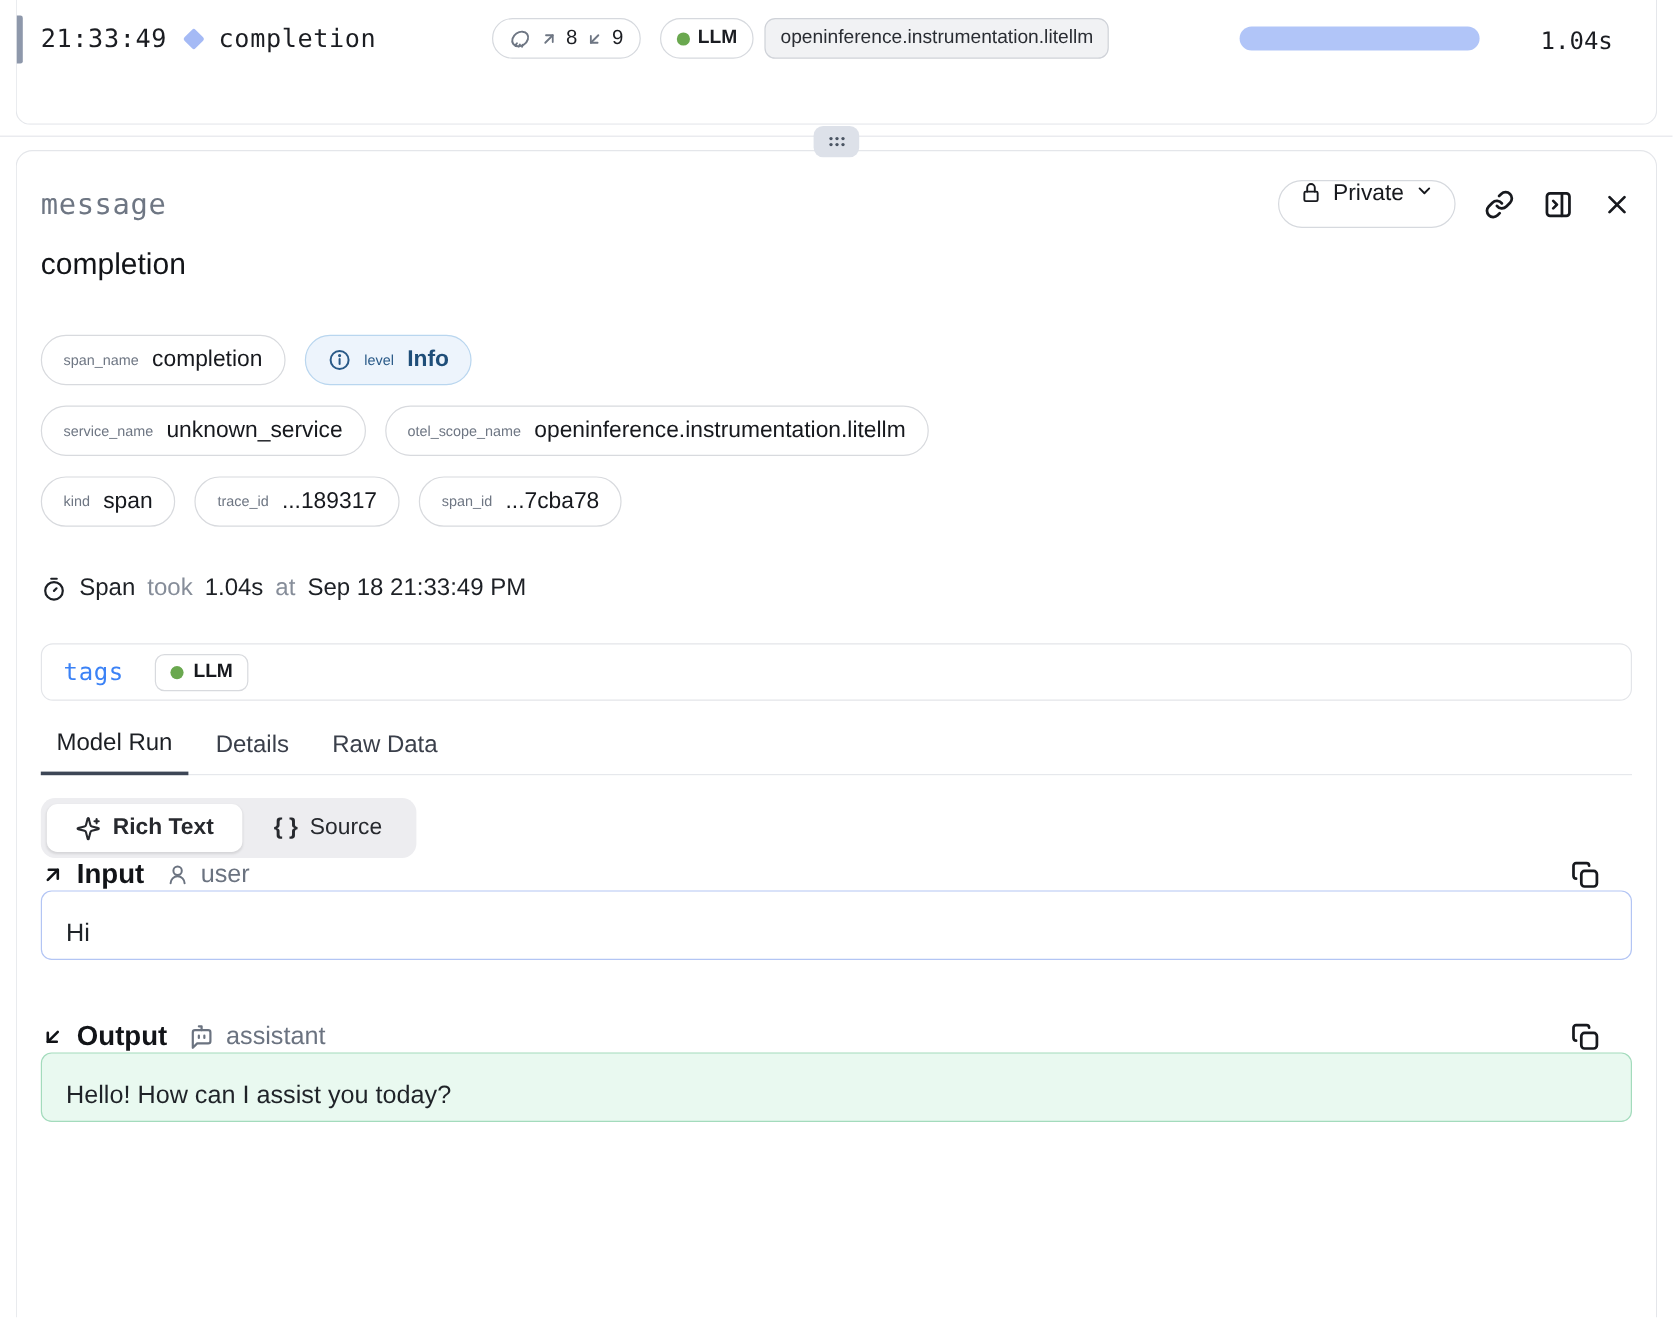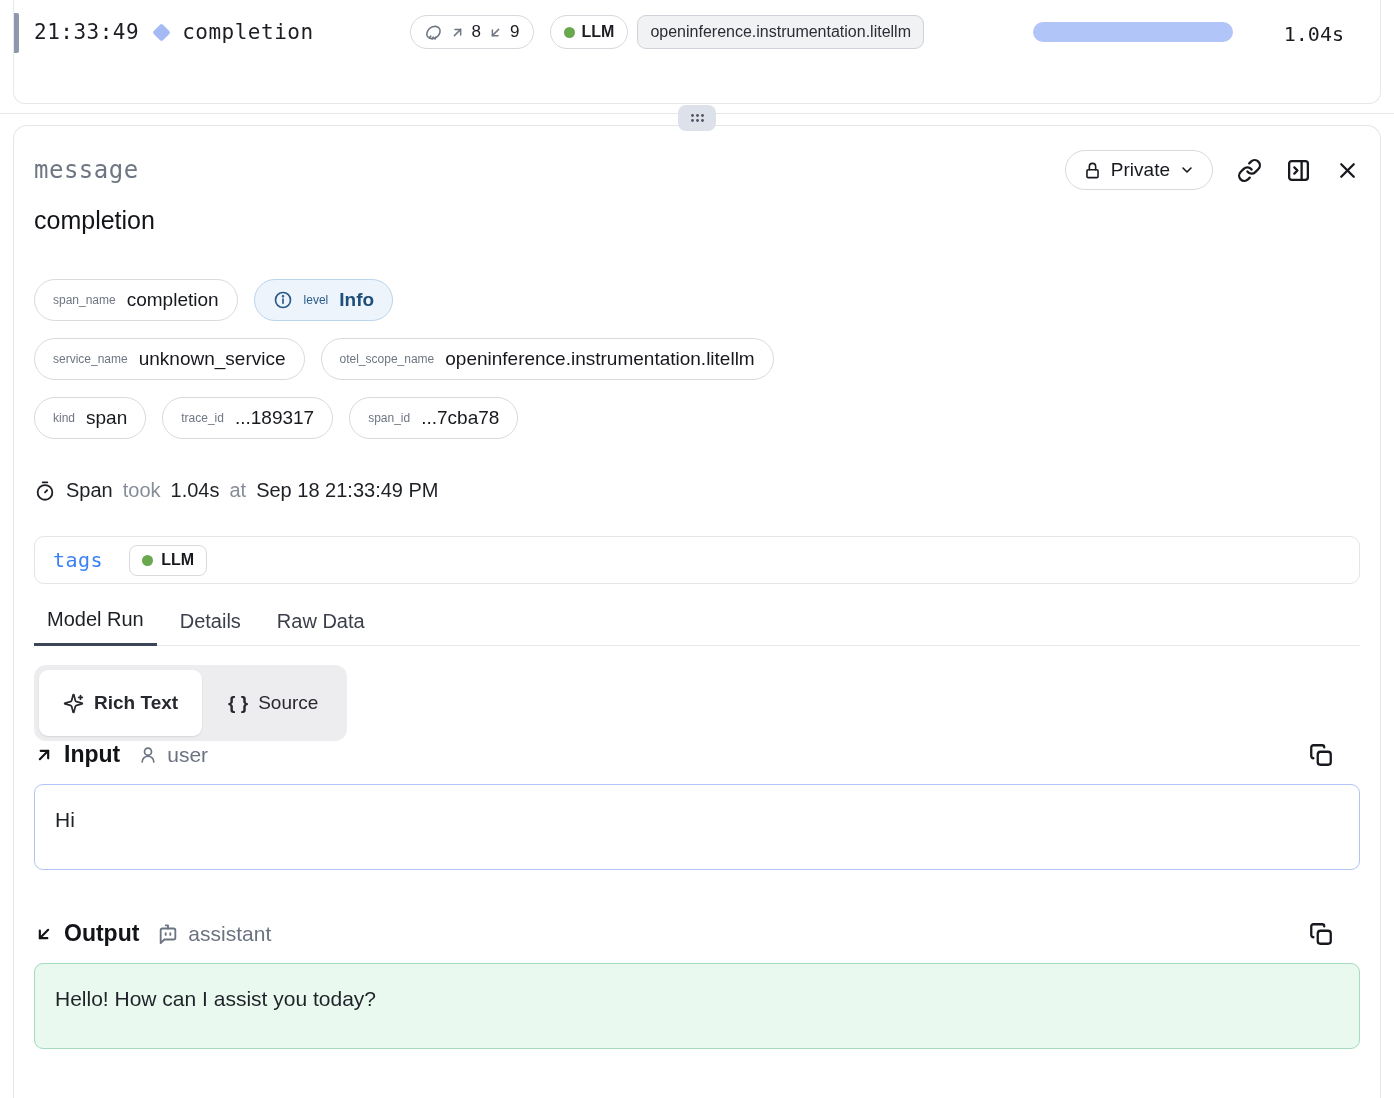--- a/index.html
+++ b/index.html
@@ -43,21 +43,21 @@
   
   .panel {
     margin:0 13px; height:988px; background:#fff;
     border:1px solid #e4e6ea; border-bottom:none; border-radius:14px 14px 0 0;
     padding:0 20px; overflow:hidden;
   }
   .panel-header { margin-top:24px; display:flex; align-items:center; justify-content:space-between; }
   .type-label { font-size:24px; color:#6e7683; letter-spacing:0.5px; }
   .header-actions { display:flex; align-items:center; gap:24px; }
   .visibility-btn {
-    display:inline-flex; align-items:center; gap:9px; height:40px; padding:0 17px;
+    display:inline-flex; gap:9px; height:40px; padding:0 17px;
     border:1px solid #d6d9de; border-radius:20px; background:#fff; font-size:19px; font-weight:500; color:#17191e; cursor:pointer;
   }
   .icon-btn { display:inline-flex; align-items:center; justify-content:center; background:none; border:none; cursor:pointer; color:#17191e; padding:0; }
 
   .page-title { margin-top:16px; font-size:25px; font-weight:500; color:#121418; }
 
   .chip-row { display:flex; align-items:center; gap:16px; margin-top:17px; flex-wrap:nowrap; }
   .chip-row.first { margin-top:44px; }
   .chip {
     display:inline-flex; align-items:center; gap:11px; height:42px; padding:0 18px;
@@ -80,34 +80,34 @@
   }
   .tags-label { font-size:20px; color:#3b82f6; letter-spacing:0.5px; }
   .tag-pill { display:inline-flex; align-items:center; gap:8px; height:31px; padding:0 12px; border:1px solid #d8dade; border-radius:8px; font-size:16px; font-weight:600; color:#17191e; }
 
   .tabs { margin-top:24px; display:flex; gap:10px; border-bottom:1px solid #e6e8ec; }
   .tab { padding:0 13px 12px 13px; font-size:20px; color:#3a3f4a; background:none; border:none; cursor:pointer; position:relative; margin-bottom:-1px; }
   .tab.active { color:#1c1f24; border-bottom:3px solid #3d4656; }
 
   .seg-control { margin-top:19px; display:inline-flex; align-items:center; background:#ededf0; border-radius:12px; padding:5px; gap:2px; }
   .seg {
-    display:inline-flex; align-items:center; gap:10px; height:66px; padding:0 24px;
+    display:inline-flex; align-items:center; gap:10px; height:40px; padding:0 24px;
     border:none; background:none; border-radius:9px; font-size:19px; font-weight:500; color:#27292e; cursor:pointer;
   }
   .seg.active { background:#fff; font-weight:600; box-shadow:0 1px 2px rgba(0,0,0,0.10); }
   .braces { font-size:19px; font-weight:600; }
 
   .io-header { display:flex; align-items:center; }
   .io-header.output { margin-top:50px; }
   .io-arrow { display:inline-flex; color:#111317; margin-right:10px; }
   .io-title { font-size:23px; font-weight:700; color:#121418; }
   .io-role { display:flex; align-items:center; gap:9px; margin-left:18px; color:#6b7380; font-size:21px; }
   .io-copy { margin-left:auto; margin-right:26px; display:inline-flex; background:none; border:none; color:#17191e; cursor:pointer; padding:0; }
 
-  .io-box { margin-top:16px; height:86px; border-radius:9px; padding:23px 20px; font-size:21px; color:#1f2328; }
+  .io-box { height:58px; border-radius:9px; padding:23px 20px; font-size:21px; color:#1f2328; }
   .io-box.input { border:1.5px solid #b3c5f4; background:#fff; }
   .io-box.output { border:1.5px solid #a3dbbc; background:#e9f9f0; }
 
   svg { display:block; }
 </style>
 </head>
 <body>
 
 <div class="screen">
 

